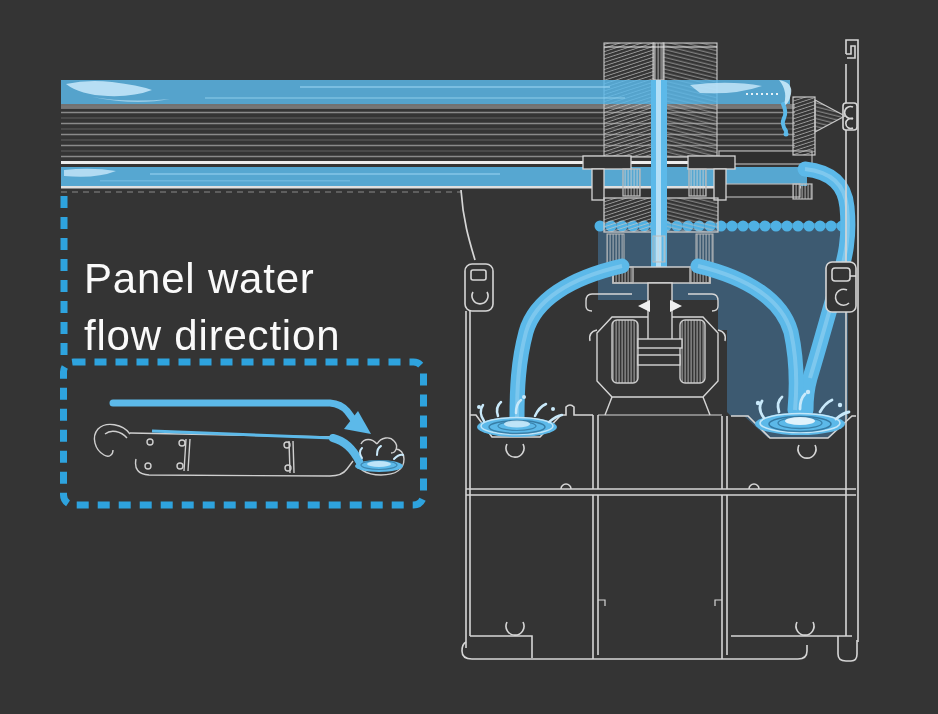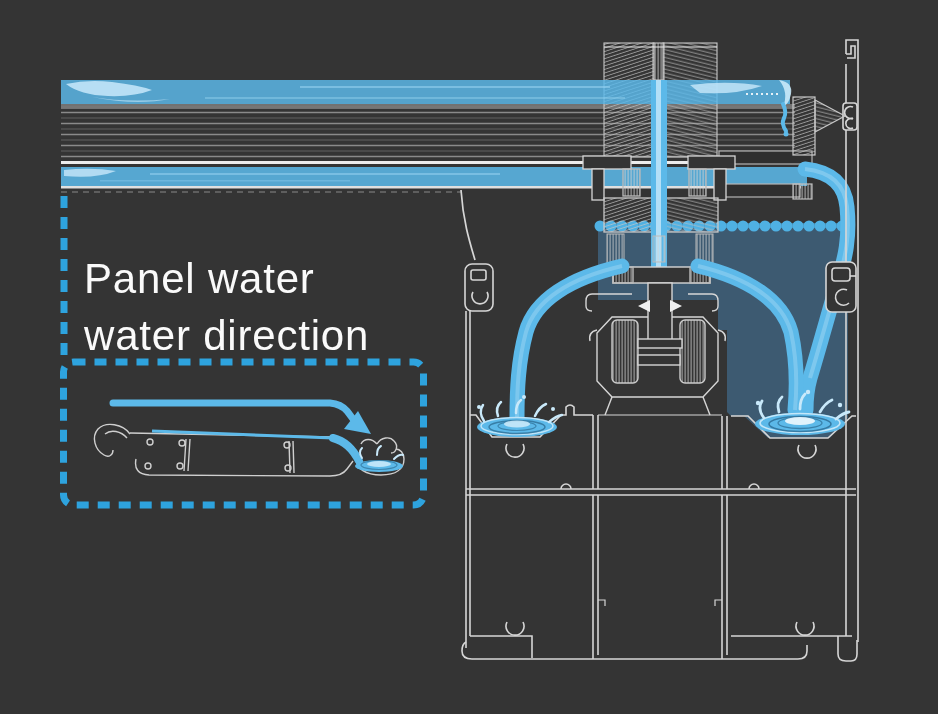--- a/index.html
+++ b/index.html
@@ -314,16 +314,16 @@
         <path d="M362,458 q-4,-6 0,-10"></path>
         <path d="M377,455 q0,-7 4,-9"></path>
         <path d="M394,459 q5,-5 9,-4"></path>
       </g>
     </g>
   </g>
 </svg>
 
 <div class="caption">
   <div>Panel water</div>
-  <div>water direction</div>
+  <div>flow direction</div>
 </div>
 
 </div>
 
 </body></html>

